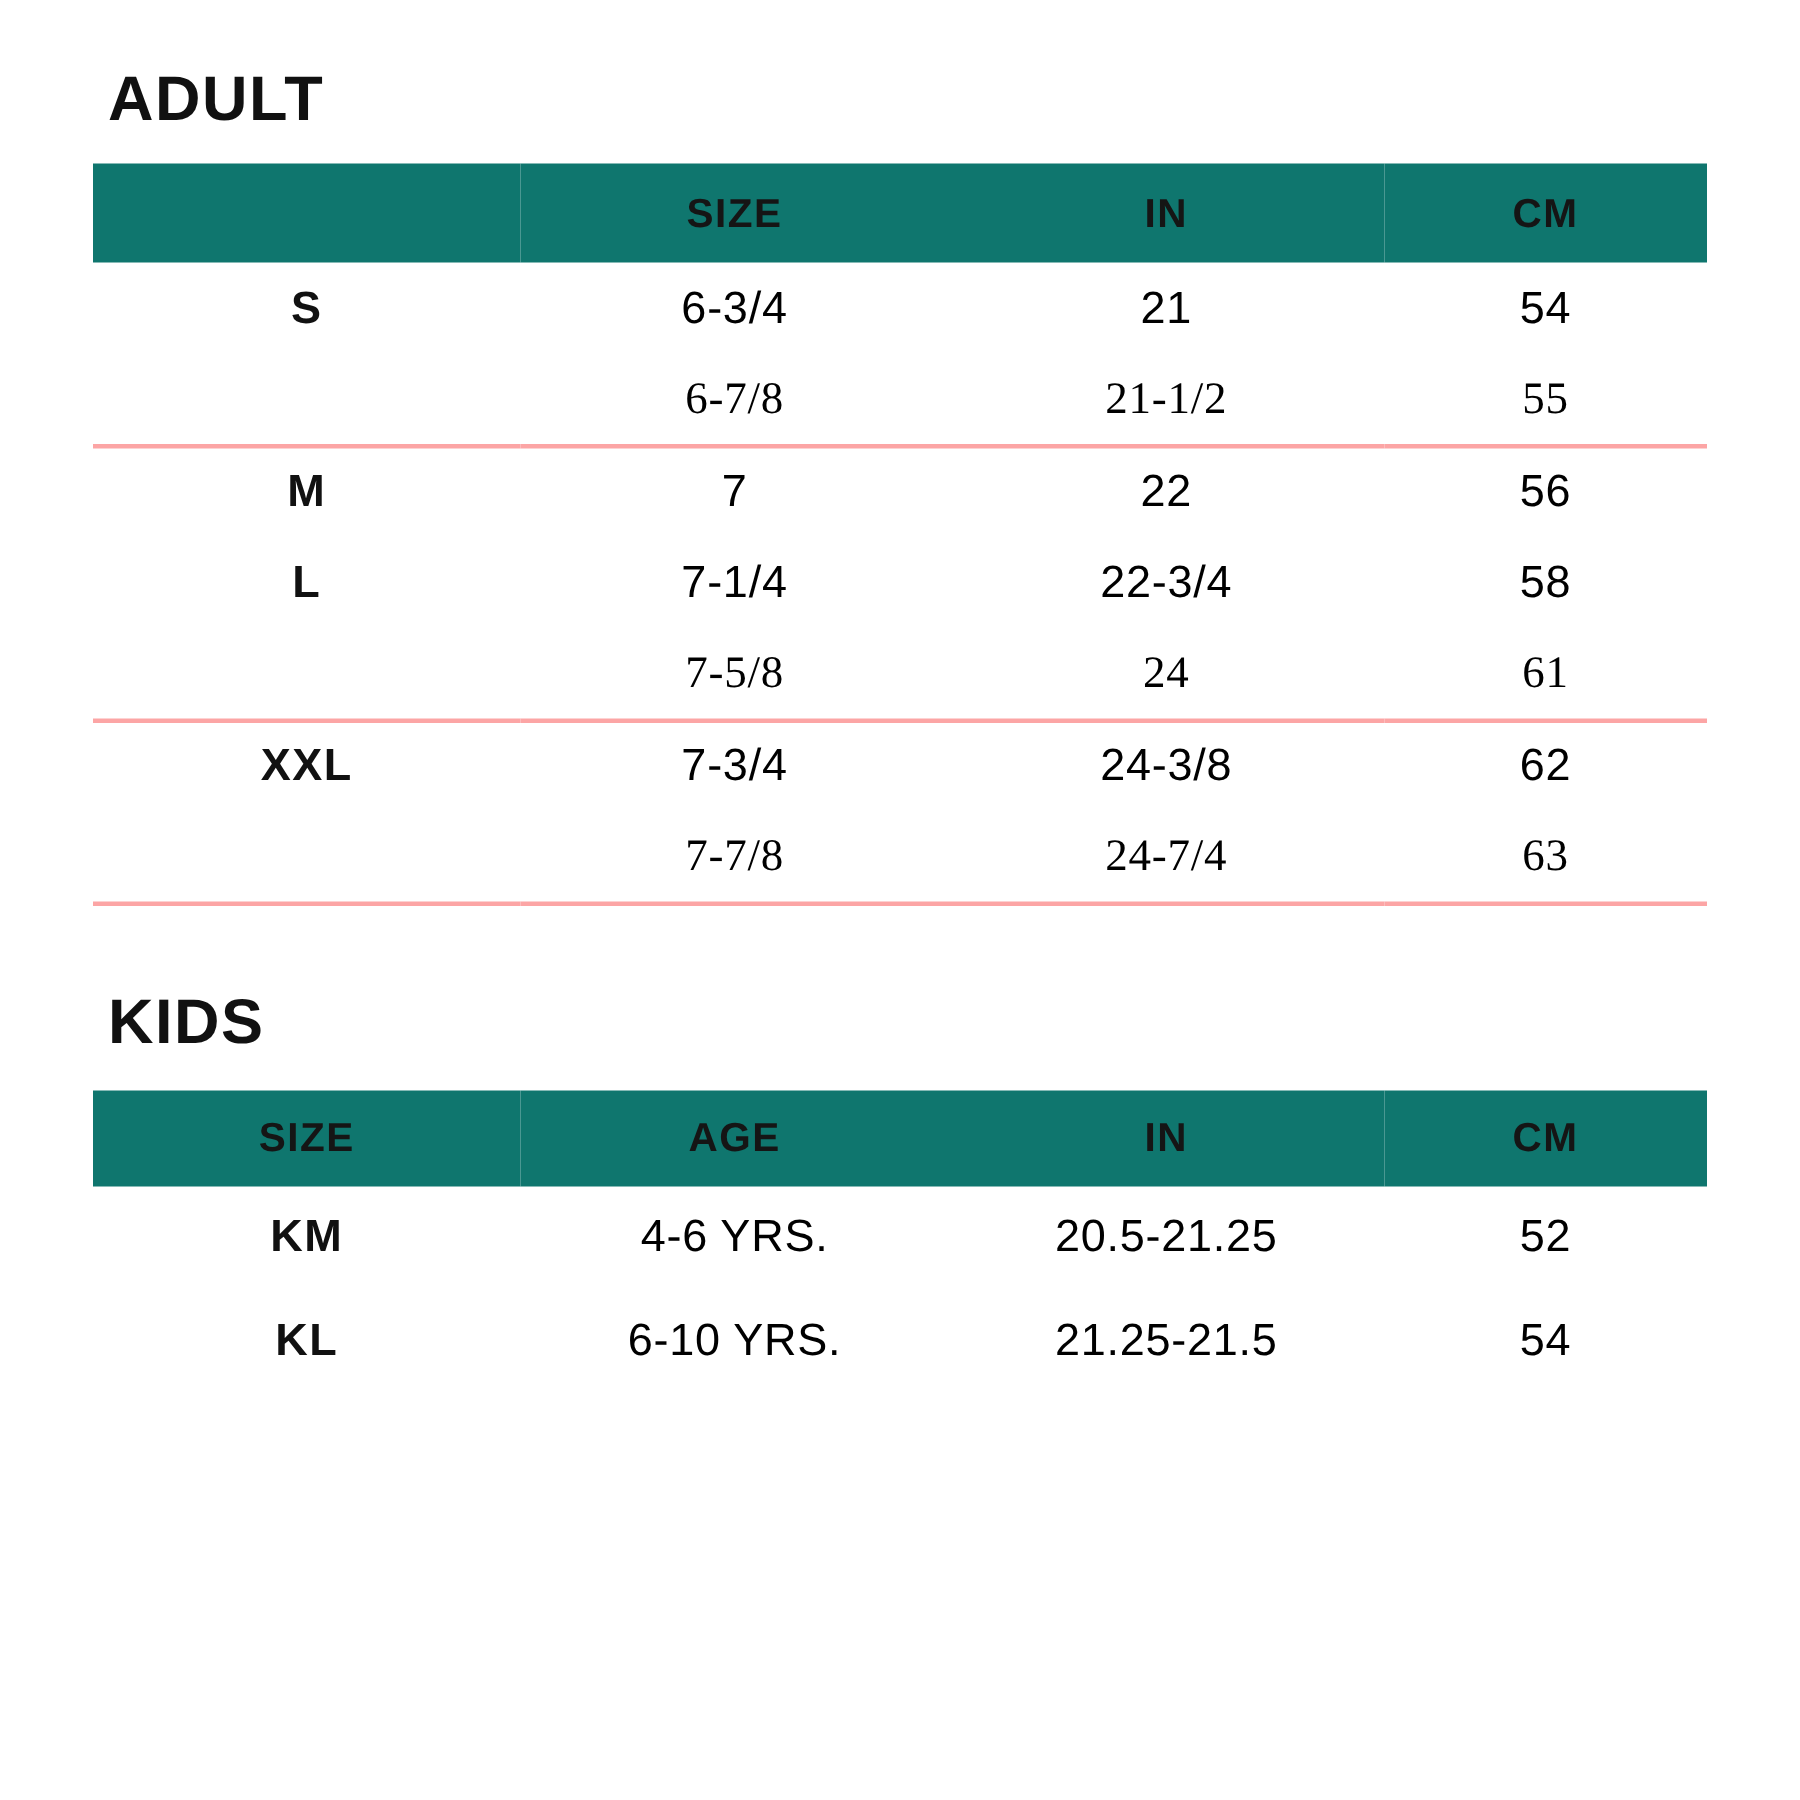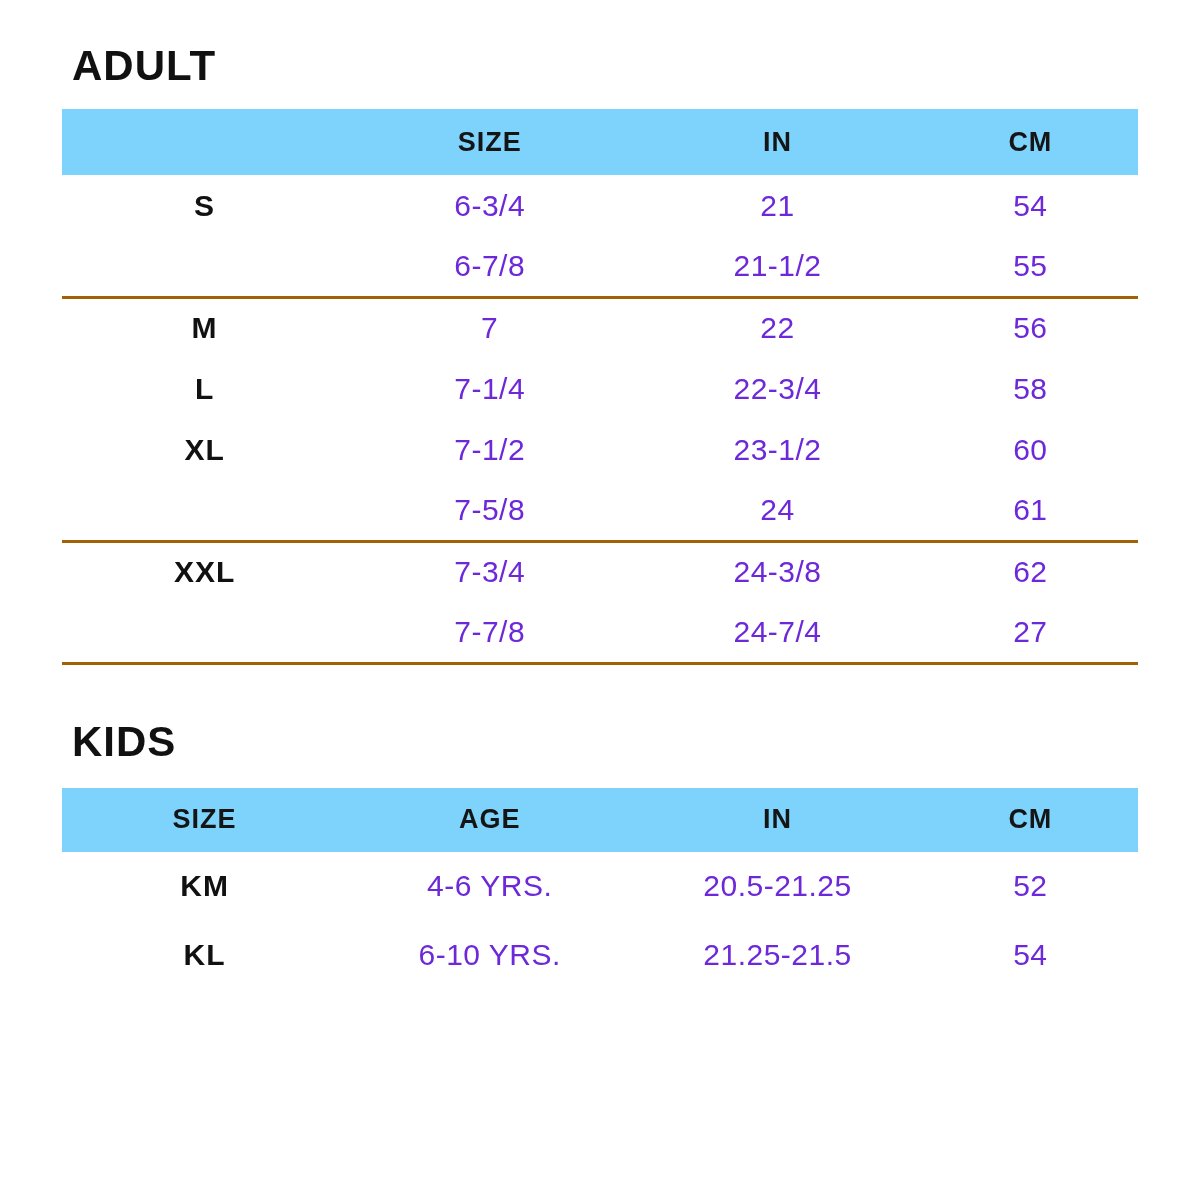--- a/index.html
+++ b/index.html
@@ -30,45 +30,45 @@
   table {
     width: 100%;
     border-collapse: collapse;
     table-layout: fixed;
   }
   col.c1 { width: 26.5%; }
   col.c2 { width: 26.5%; }
   col.c3 { width: 27%; }
   col.c4 { width: 20%; }
 
-  thead tr { background: #7dd3fc; }
+  thead tr { background: #0f766e; }
   th {
     height: 66px;
     font-size: 27px;
     font-weight: 700;
     letter-spacing: 1px;
     color: #151515;
     text-align: center;
     vertical-align: middle;
   }
   td {
     text-align: center;
     vertical-align: middle;
     font-size: 30px;
     font-weight: 400;
     letter-spacing: 0.5px;
-    color: #6d28d9;
+    color: #000000;
   }
   td.size-label {
     font-weight: 700;
     letter-spacing: 1px;
     color: #111111;
   }
   .adult-table tbody tr { height: 61px; }
-  .adult-table tbody tr.group-end td { border-bottom: 3px solid #a16207; }
+  .adult-table tbody tr.group-end td { border-bottom: 3px solid #fca5a5; font-family: Liberation Serif, serif; }
   .kids-table thead tr th { height: 64px; }
   .kids-table tbody tr { height: 69px; }
 </style>
 </head>
 <body>
 
 <div class="sheet">
 
   <h1 class="section-title adult">ADULT</h1>
 
@@ -105,43 +105,37 @@
         <td>7</td>
         <td>22</td>
         <td>56</td>
       </tr>
       <tr>
         <td class="size-label">L</td>
         <td>7-1/4</td>
         <td>22-3/4</td>
         <td>58</td>
       </tr>
-      <tr>
-        <td class="size-label">XL</td>
-        <td>7-1/2</td>
-        <td>23-1/2</td>
-        <td>60</td>
-      </tr>
       <tr class="group-end">
         <td></td>
         <td>7-5/8</td>
         <td>24</td>
         <td>61</td>
       </tr>
       <tr>
         <td class="size-label">XXL</td>
         <td>7-3/4</td>
         <td>24-3/8</td>
         <td>62</td>
       </tr>
       <tr class="group-end">
         <td></td>
         <td>7-7/8</td>
         <td>24-7/4</td>
-        <td>27</td>
+        <td>63</td>
       </tr>
     </tbody>
   </table>
 
   <h1 class="section-title kids">KIDS</h1>
 
   <table class="kids-table">
     <colgroup>
         <col class="c1">
         <col class="c2">

